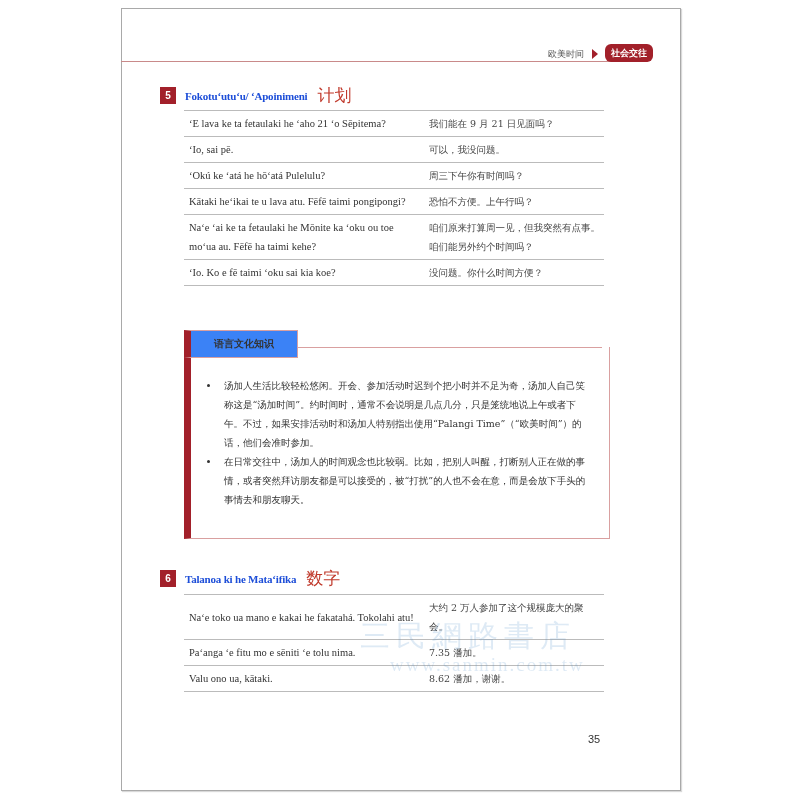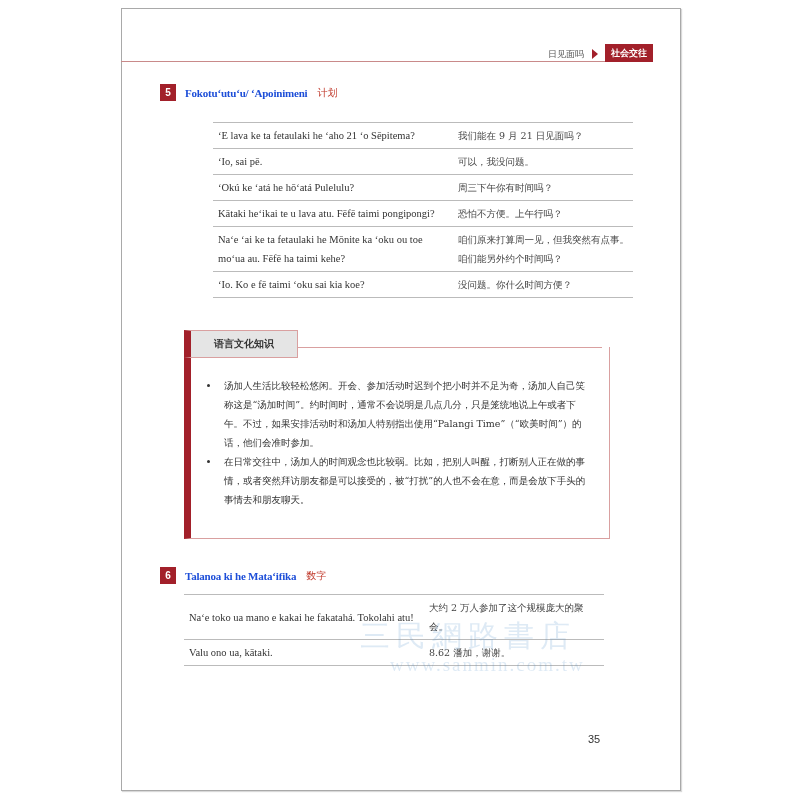--- a/index.html
+++ b/index.html
@@ -19,54 +19,54 @@
     position:absolute; top:46px; left:548px; height:16px; display:flex; align-items:center;
     font-family:"DejaVu Sans", sans-serif; font-size:9px; color:#555;
   }
   .breadcrumb .unit { margin-right:8px; }
   .breadcrumb .arrow {
     width:0; height:0; border-top:5px solid transparent; border-bottom:5px solid transparent;
     border-left:6px solid #a2202a; margin-right:7px;
   }
   .breadcrumb .tag {
     background:#a2202a; color:#fff; font-weight:bold; padding:2px 6px; font-size:9px; height:14px;
-    display:flex; align-items:center; margin-top:-2px;
+    display:flex; align-items:center; margin-top:-2px;border-radius:6px;
   }
   .section-head {
     position:absolute; left:160px; display:flex; align-items:center;
   }
   .num-badge {
     width:16px; height:17px; background:#a2202a; color:#fff; font-family:"Liberation Sans", sans-serif;
     font-weight:bold; font-size:10px; display:flex; align-items:center; justify-content:center;
     margin-right:9px;
   }
   .section-title {
     font-family:Liberation Serif, serif; font-weight:bold; font-size:11px; color:#1d4ed8;
     letter-spacing:-0.2px;
   }
   .section-zh {
-    font-family:Liberation Serif, serif; font-size:10px; color:#c0392b; margin-left:10px;
+    font-family:Liberation Serif, serif; font-size:17px; color:#c0392b; margin-left:10px;
   }
   table.dialog {
     position:absolute; left:184px; border-collapse:collapse; width:420px;
     font-size:10.5px; color:#333;
   }
   table.dialog td {
     border-top:1px solid #bbb; padding:3px 4px; vertical-align:middle; line-height:19px;
   }
   table.dialog tr:last-child td { border-bottom:1px solid #bbb; }
   table.dialog td.to { width:226px; padding-left:5px; }
   table.dialog td.zh { font-family:"DejaVu Serif", serif; font-size:9.5px; color:#444; padding-left:10px; }
   .callout {
     position:absolute; left:184px; top:347px; width:418px; height:191px;
     border:1px solid #d9a0a0; border-left:7px solid #a2202a; border-top:none;
   }
   .callout-tab {
     position:absolute; left:184px; top:330px; width:106px; height:26px;
-    border:1px solid #d9a0a0; border-left:7px solid #a2202a; background:#e5e5e5;
+    border:1px solid #d9a0a0; border-left:7px solid #a2202a; background:#3b82f6;
     display:flex; align-items:center; justify-content:center;
     font-family:"DejaVu Serif", serif; font-weight:bold; font-size:10px; color:#333;
   }
   .callout-topline {
     position:absolute; left:297px; top:347px; width:305px; height:1px; background:#d9a0a0;
   }
   .callout-body {
     position:absolute; left:204px; top:376px; width:390px;
     font-family:"DejaVu Serif", serif; font-size:9.5px; color:#333; line-height:19px;
   }
@@ -82,32 +82,32 @@
     position:absolute; left:588px; top:733px; font-family:"Liberation Sans", sans-serif; font-size:11px; color:#333;
   }
 </style>
 </head>
 <body>
 
 <div class="page"></div>
 <div class="header-line"></div>
 
 <div class="breadcrumb">
-  <span class="unit">日见面吗</span>
+  <span class="unit">欧美时间</span>
   <span class="arrow"></span>
   <span class="tag">社会交往</span>
 </div>
 
 <div class="section-head" style="top:84px;">
   <div class="num-badge">5</div>
   <span class="section-title">Fokotuʻutuʻu/ ʻApoinimeni</span>
   <span class="section-zh">计划</span>
 </div>
 
-<table class="dialog" style="top:122px;margin-left:29px;">
+<table class="dialog" style="top:110px;">
   <tbody>
       <tr>
     <td class="to">ʻE lava ke ta fetaulaki he ʻaho 21 ʻo Sēpitema?</td>
     <td class="zh">我们能在 9 月 21 日见面吗？</td>
   </tr>
   <tr>
     <td class="to">ʻIo, sai pē.</td>
     <td class="zh">可以，我没问题。</td>
   </tr>
   <tr>
@@ -145,20 +145,24 @@
   <span class="section-zh">数字</span>
 </div>
 
 <table class="dialog" style="top:594px;">
   <tbody>
       <tr>
     <td class="to">Naʻe toko ua mano e kakai he fakatahá. Tokolahi atu!</td>
     <td class="zh">大约 2 万人参加了这个规模庞大的聚会。</td>
   </tr>
   <tr>
+    <td class="to">Paʻanga ʻe fitu mo e sēniti ʻe tolu nima.</td>
+    <td class="zh">7.35 潘加。</td>
+  </tr>
+  <tr>
     <td class="to">Valu ono ua, kātaki.</td>
     <td class="zh">8.62 潘加，谢谢。</td>
   </tr>
 </tbody>
   </table>
 
 <div class="watermark">
   <div class="wm1">三民網路書店</div>
   <div class="wm2">www.sanmin.com.tw</div>
 </div>

